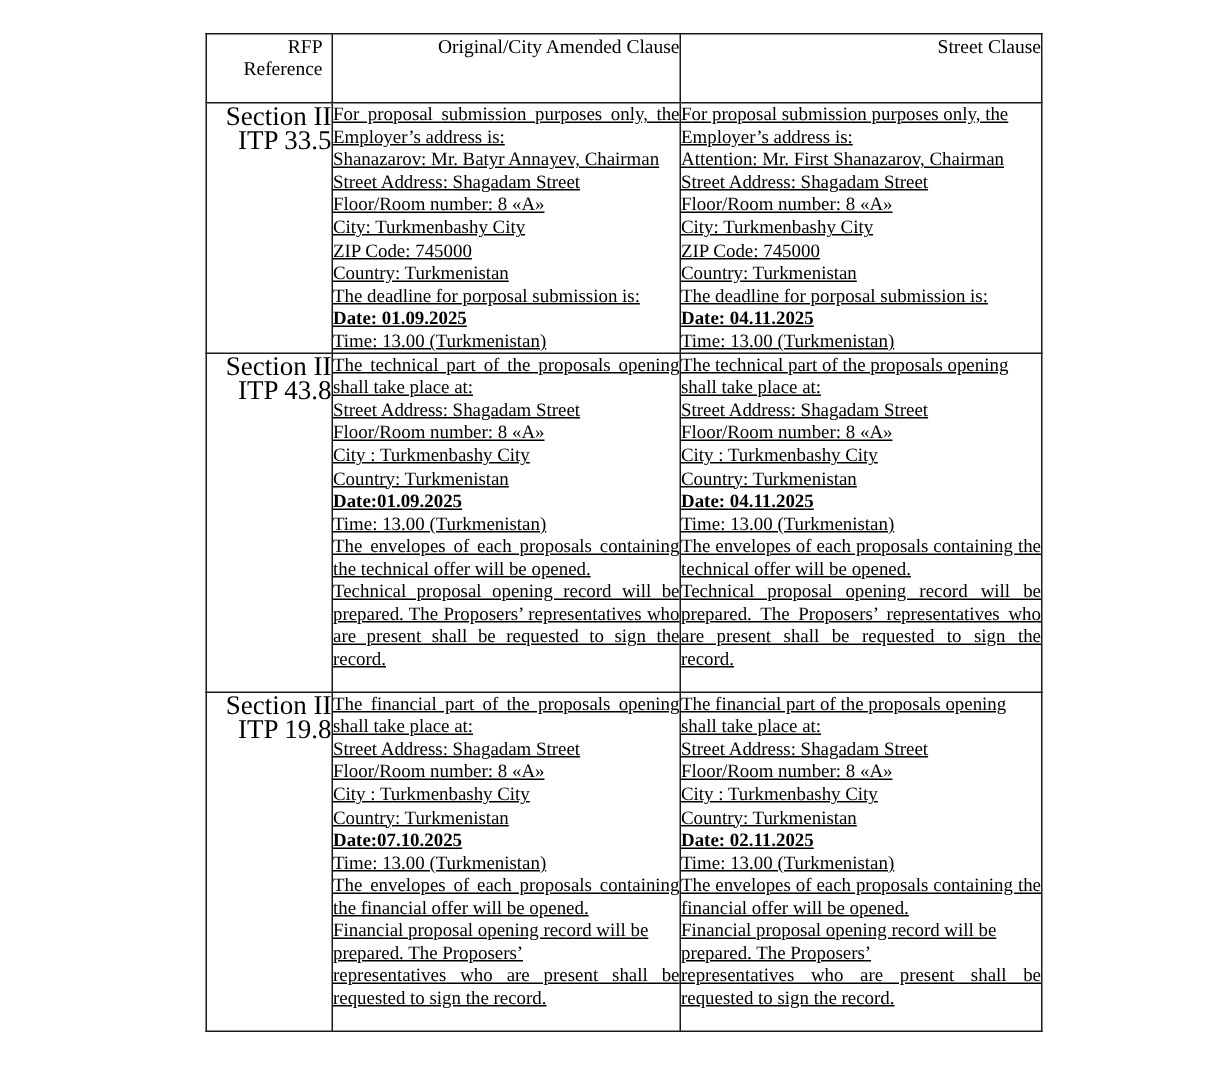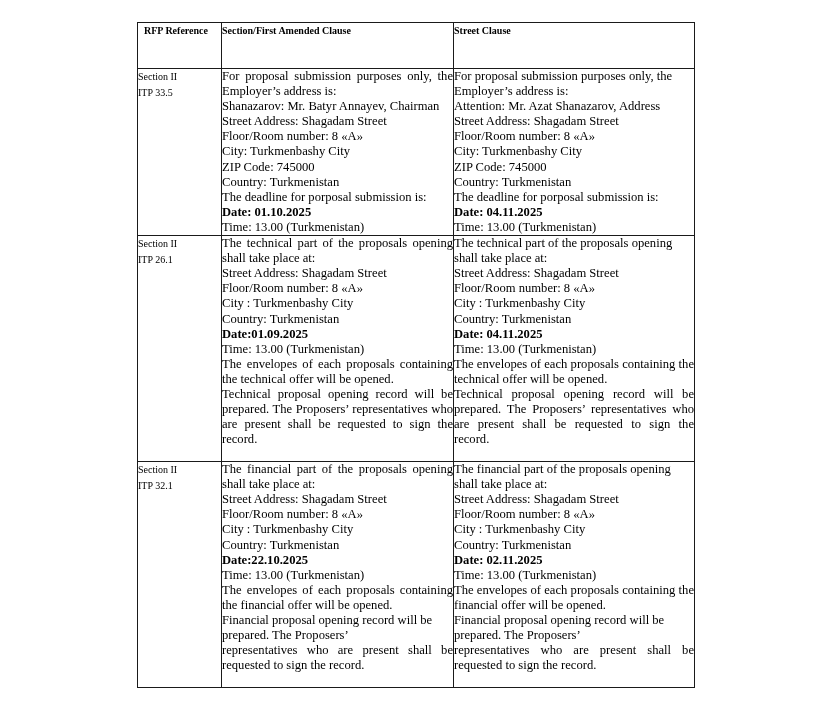--- a/index.html
+++ b/index.html
@@ -28,34 +28,35 @@
     table.rfp td, table.rfp th {
       border: 1px solid #1a1a1a;
       padding: 0;
       vertical-align: top;
     }
     col.c1 { width: 84px; }
     col.c2 { width: 232px; }
     col.c3 { width: 241px; }
     thead th {
       height: 45px;
-      font-weight: bold;
-      font-size: 10px;
+      font-weight: normal;
+      font-size: 13px;
       line-height: 15px;
-      text-align: left;
+      text-align: right;
       vertical-align: middle;
     }
     td.ref {
-      text-align: left;
+      text-align: right;
       vertical-align: middle;
-      font-size: 10px;
+      font-size: 18px;
       line-height: 16px;
     }
     td.clause {
       padding: 0 4px 0 5px;
+      text-decoration: underline;
     }
     td.clause .ln { display: block; }
     td.clause .j {
       display: block;
       text-align: justify;
     }
     .b { font-weight: bold; }
     tr.r1 td { height: 166px; }
     tr.r2 td { height: 225px; }
     tr.r3 td { height: 225px; }
@@ -65,61 +66,61 @@
 
 <table class="rfp">
   <colgroup>
     <col class="c1">
       <col class="c2">
       <col class="c3">
   </colgroup>
   <thead>
     <tr>
       <th style="padding:0 6px;">RFP Reference</th>
-      <th>Section/First Amended Clause</th>
+      <th>Original/City Amended Clause</th>
       <th>Street Clause</th>
     </tr>
   </thead>
   <tbody>
 
     <tr class="r1">
       <td class="ref">
         <span class="ln" style="display:block">Section II</span>
         <span class="ln" style="display:block">ITP 33.5</span>
       </td>
       <td class="clause">
         <span class="j">For proposal submission purposes only, the Employer’s address is:</span>
         <span class="ln">Shanazarov: Mr. Batyr Annayev, Chairman</span>
         <span class="ln">Street Address: Shagadam Street</span>
         <span class="ln">Floor/Room number: 8 «A»</span>
         <span class="ln">City: Turkmenbashy City</span>
         <span class="ln">ZIP Code: 745000</span>
         <span class="ln">Country: Turkmenistan</span>
         <span class="ln">The deadline for porposal submission is:</span>
-        <span class="ln b">Date: 01.10.2025</span>
+        <span class="ln b">Date: 01.09.2025</span>
         <span class="ln">Time: 13.00 (Turkmenistan)</span>
       </td>
       <td class="clause">
         <span class="ln">For proposal submission purposes only, the Employer’s address is:</span>
-        <span class="ln">Attention: Mr. Azat Shanazarov, Address</span>
+        <span class="ln">Attention: Mr. First Shanazarov, Chairman</span>
         <span class="ln">Street Address: Shagadam Street</span>
         <span class="ln">Floor/Room number: 8 «A»</span>
         <span class="ln">City: Turkmenbashy City</span>
         <span class="ln">ZIP Code: 745000</span>
         <span class="ln">Country: Turkmenistan</span>
         <span class="ln">The deadline for porposal submission is:</span>
         <span class="ln b">Date: 04.11.2025</span>
         <span class="ln">Time: 13.00 (Turkmenistan)</span>
       </td>
     </tr>
 
     <tr class="r2">
       <td class="ref">
         <span style="display:block">Section II</span>
-        <span style="display:block">ITP 26.1</span>
+        <span style="display:block">ITP 43.8</span>
       </td>
       <td class="clause">
         <span class="j">The technical part of the proposals opening shall take place at:</span>
         <span class="ln">Street Address: Shagadam Street</span>
         <span class="ln">Floor/Room number: 8 «A»</span>
         <span class="ln">City : Turkmenbashy City</span>
         <span class="ln">Country: Turkmenistan</span>
         <span class="ln b">Date:01.09.2025</span>
         <span class="ln">Time: 13.00 (Turkmenistan)</span>
         <span class="j">The envelopes of each proposals containing the technical offer will be opened.</span>
@@ -134,29 +135,29 @@
         <span class="ln b">Date: 04.11.2025</span>
         <span class="ln">Time: 13.00 (Turkmenistan)</span>
         <span class="j">The envelopes of each proposals containing the technical offer will be opened.</span>
         <span class="j">Technical proposal opening record will be prepared. The Proposers’ representatives who are present shall be requested to sign the record.</span>
       </td>
     </tr>
 
     <tr class="r3">
       <td class="ref">
         <span style="display:block">Section II</span>
-        <span style="display:block">ITP 32.1</span>
+        <span style="display:block">ITP 19.8</span>
       </td>
       <td class="clause">
         <span class="j">The financial part of the proposals opening shall take place at:</span>
         <span class="ln">Street Address: Shagadam Street</span>
         <span class="ln">Floor/Room number: 8 «A»</span>
         <span class="ln">City : Turkmenbashy City</span>
         <span class="ln">Country: Turkmenistan</span>
-        <span class="ln b">Date:22.10.2025</span>
+        <span class="ln b">Date:07.10.2025</span>
         <span class="ln">Time: 13.00 (Turkmenistan)</span>
         <span class="j">The envelopes of each proposals containing the financial offer will be opened.</span>
         <span class="ln">Financial proposal opening record will be prepared. The Proposers’</span>
         <span class="j">representatives who are present shall be requested to sign the record.</span>
       </td>
       <td class="clause">
         <span class="ln">The financial part of the proposals opening shall take place at:</span>
         <span class="ln">Street Address: Shagadam Street</span>
         <span class="ln">Floor/Room number: 8 «A»</span>
         <span class="ln">City : Turkmenbashy City</span>

